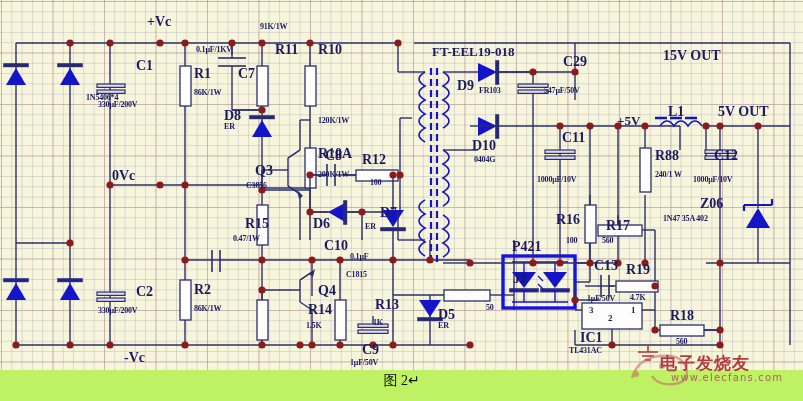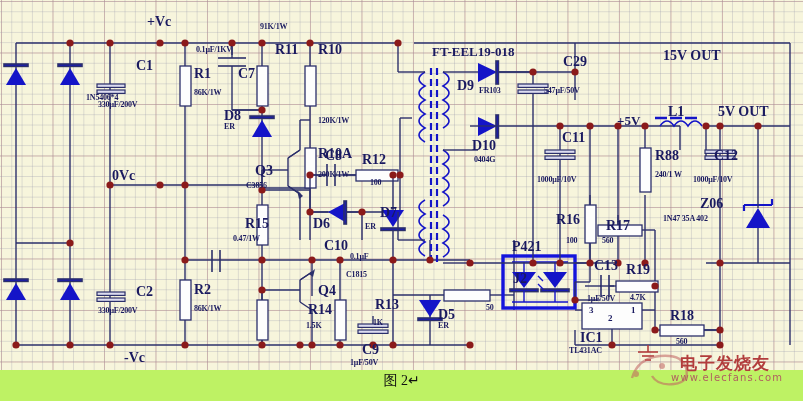--- a/index.html
+++ b/index.html
@@ -26,21 +26,21 @@
   .capfill{fill:#dcdcf0;stroke:#2b2f6b;stroke-width:1.2;}
   .lbl{position:absolute;color:#1a1a60;font-family:"Liberation Serif",serif;white-space:nowrap;}
   .big{font-size:14px;font-weight:bold;}
   .big2{font-size:13px;font-weight:bold;margin-left:16px;}
   .sm{font-size:8px;font-weight:bold;letter-spacing:-0.2px;}
   .pin{font-size:9px;font-weight:bold;color:#1a1a60;}
   #caption{position:absolute;left:0;top:372px;width:803px;text-align:center;
     font-size:14px;color:#111;font-family:"Liberation Serif",serif;}
   #wm{position:absolute;left:622px;top:348px;width:180px;height:42px;opacity:.55;}
   #wmtxt{position:absolute;left:660px;top:352px;font-size:17px;color:#b23c3c;
-    font-family:"DejaVu Sans",sans-serif;font-weight:bold;letter-spacing:1px;padding-left:20px;}
+    font-family:"DejaVu Sans",sans-serif;font-weight:bold;letter-spacing:1px;}
   #wmurl{position:absolute;left:655px;top:372px;font-size:10px;color:#b06060;
     font-family:"DejaVu Sans",sans-serif;letter-spacing:1.2px;margin-left:16px;}
 </style>
 </head>
 <body>
 
 <div id="root">
 
   <div id="sheet"></div>
 

